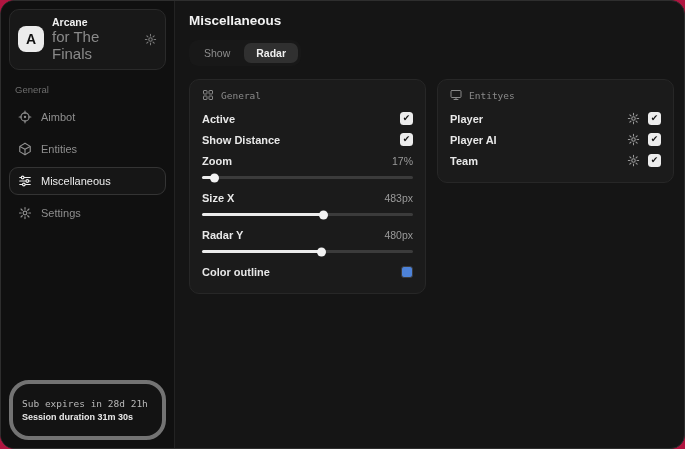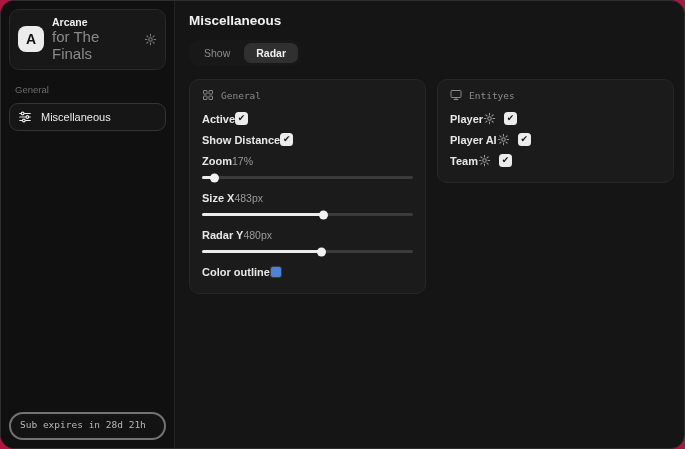--- a/index.html
+++ b/index.html
@@ -46,22 +46,22 @@
     border:1px solid transparent; border-radius:9px;
     color:#8f8f8f; font-size:11px; cursor:default;
   }
   .nav-item.active {
     color:#ececec; background:#161616; border-color:#343434;
   }
   .nav-icon { display:flex; width:14px; height:14px; }
   .nav-icon svg { width:14px; height:14px; }
   .sidebar-spacer { flex:1; }
   .sub-card {
-    border:2px solid #737373; border-radius:20px;
-    padding:5px 9px; background:#131313;
+    border:4px solid #737373; border-radius:20px;
+    padding:14px 9px; background:#131313;
   }
   .sub-line1 { font-family:"DejaVu Sans Mono","Liberation Mono",monospace;
     color:#b9b9b9; font-size:9.5px; margin-bottom:3px; }
   .sub-line2 { color:#e9e9e9; font-size:9px; font-weight:bold; }
   
   .main { flex:1; padding:12px 14px; }
   .page-title { color:#f2f2f2; font-size:13.5px; font-weight:bold; }
   .tab-group {
     display:inline-flex; gap:2px; margin:12px 0 13px;
     background:#181818; border-radius:9px; padding:3px;
@@ -76,21 +76,21 @@
     background:#1b1b1b; border:1px solid #272727;
     border-radius:10px; padding:9px 12px 11px; width:237px;
   }
   .panel-head {
     display:flex; align-items:flex-end; gap:7px;
     color:#8a8a8a; font-family:"DejaVu Sans Mono","Liberation Mono",monospace;
     font-size:9.5px; margin-bottom:7px;
   }
   .panel-head svg { width:12px; height:12px; }
   .row {
-    display:flex; align-items:center; justify-content:flex-start;
+    display:flex; align-items:center; justify-content:space-between;
     min-height:21px;
   }
   .row-label { color:#e8e8e8; font-size:11px; font-weight:600; }
   .row-value { color:#9a9a9a; font-size:10.5px; }
   .checkbox {
     width:13px; height:13px; border-radius:3.5px; background:#ececec;
     display:flex; align-items:center; justify-content:center; cursor:default;
   }
   .checkbox .tick { color:#111; font-size:9px; font-weight:bold; line-height:1; }
   .slider {
@@ -129,39 +129,69 @@
       <span class="app-gear">
         <svg width="13" height="13" viewBox="0 0 24 24" fill="none" stroke="currentColor" stroke-width="2" stroke-linecap="round">
           <circle cx="12" cy="12" r="3.2"></circle>
           <path d="M12 2.5v3M12 18.5v3M2.5 12h3M18.5 12h3M5.2 5.2l2.1 2.1M16.7 16.7l2.1 2.1M18.8 5.2l-2.1 2.1M7.3 16.7l-2.1 2.1"></path>
         </svg>
       </span>
     </div>
 
     <div class="cat-label">General</div>
 
-
+    <div class="nav-item">
+      <span class="nav-icon">
+        <svg viewBox="0 0 24 24" fill="none" stroke="currentColor" stroke-width="2" stroke-linecap="round">
+          <circle cx="12" cy="12" r="7"></circle>
+            <path d="M12 2v4M12 18v4M2 12h4M18 12h4"></path>
+            <circle cx="12" cy="12" r="1" fill="currentColor"></circle>
+        </svg>
+      </span>
+      <span class="nav-label">Aimbot</span>
+    </div>
+
+    <div class="nav-item">
+      <span class="nav-icon">
+        <svg viewBox="0 0 24 24" fill="none" stroke="currentColor" stroke-width="2" stroke-linejoin="round">
+          <path d="M21 16.5v-9L12 2 3 7.5v9L12 22l9-5.5z"></path>
+            <path d="M3.3 7.6 12 12.5l8.7-4.9"></path>
+            <path d="M12 22V12.5"></path>
+        </svg>
+      </span>
+      <span class="nav-label">Entities</span>
+    </div>
 
     <div class="nav-item active">
       <span class="nav-icon">
         <svg viewBox="0 0 24 24" fill="none" stroke="currentColor" stroke-width="2" stroke-linecap="round">
           <path d="M3 6h18M3 12h18M3 18h18"></path>
           <circle cx="8" cy="6" r="2.3" fill="#101010"></circle>
             <circle cx="16" cy="12" r="2.3" fill="#101010"></circle>
             <circle cx="10" cy="18" r="2.3" fill="#101010"></circle>
         </svg>
       </span>
       <span class="nav-label">Miscellaneous</span>
     </div>
 
+    <div class="nav-item">
+      <span class="nav-icon">
+        <svg viewBox="0 0 24 24" fill="none" stroke="currentColor" stroke-width="2" stroke-linecap="round">
+          <circle cx="12" cy="12" r="3.2"></circle>
+          <path d="M12 2.5v3M12 18.5v3M2.5 12h3M18.5 12h3M5.2 5.2l2.1 2.1M16.7 16.7l2.1 2.1M18.8 5.2l-2.1 2.1M7.3 16.7l-2.1 2.1"></path>
+        </svg>
+      </span>
+      <span class="nav-label">Settings</span>
+    </div>
 
     <div class="sidebar-spacer"></div>
 
     <div class="sub-card">
       <div class="sub-line1">Sub expires in 28d 21h</div>
+      <div class="sub-line2">Session duration 31m 30s</div>
     </div>
   </div>
 
   <div class="main">
 
     <div class="page-title">Miscellaneous</div>
 
     <div class="tab-group">
       <div class="tab">Show</div>
       <div class="tab active">Radar</div>

